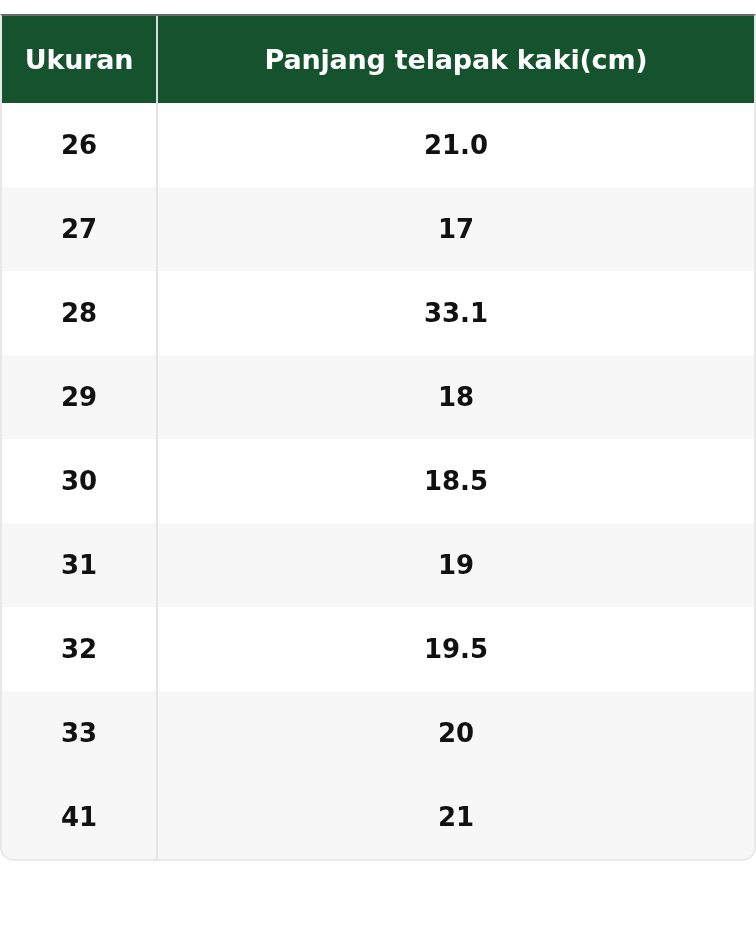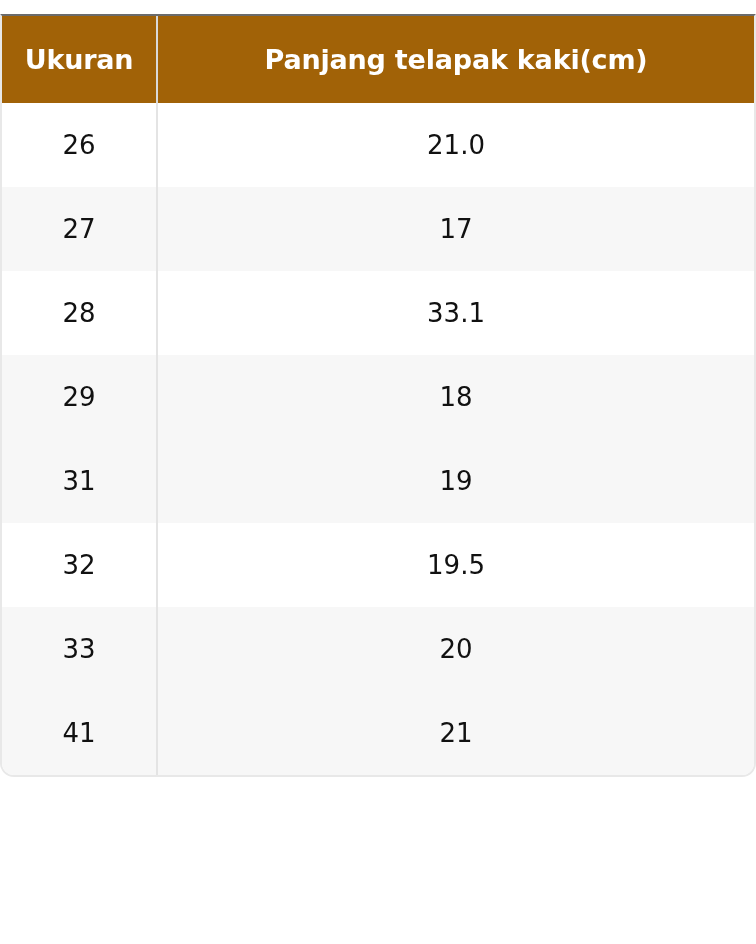--- a/index.html
+++ b/index.html
@@ -43,42 +43,42 @@
     width: 100%;
     border-collapse: collapse;
     table-layout: fixed;
   }
 
   
   col.col-size  { width: 155px; }
   col.col-len   { width: auto; }
 
   thead th {
-    background: #a16207;
+    background: #14532d;
     color: #ffffff;
     font-weight: 700;
     font-size: 27px;
     letter-spacing: -0.2px;
     height: 87px;
     padding: 0 6px;
     text-align: center;
     vertical-align: middle;
     border: 0;
   }
   thead th.th-size {
     border-right: 2px solid #d9d9d9;
   }
 
   tbody td {
     height: 84px;
     padding: 0 6px;
     text-align: center;
     vertical-align: middle;
     font-size: 26px;
-    font-weight: 400;
+    font-weight: 700;
     color: #111111;
     border: 0;
   }
   tbody td.td-size {
     border-right: 2px solid #e4e4e4;
   }
 
   tbody tr.row-even td {
     background: #ffffff;
   }
@@ -116,20 +116,24 @@
           <td class="td-len">17</td>
         </tr>
         <tr class="row-even">
           <td class="td-size">28</td>
           <td class="td-len">33.1</td>
         </tr>
         <tr class="row-odd">
           <td class="td-size">29</td>
           <td class="td-len">18</td>
         </tr>
+        <tr class="row-even">
+          <td class="td-size">30</td>
+          <td class="td-len">18.5</td>
+        </tr>
         <tr class="row-odd">
           <td class="td-size">31</td>
           <td class="td-len">19</td>
         </tr>
         <tr class="row-even">
           <td class="td-size">32</td>
           <td class="td-len">19.5</td>
         </tr>
         <tr class="row-odd">
           <td class="td-size">33</td>

